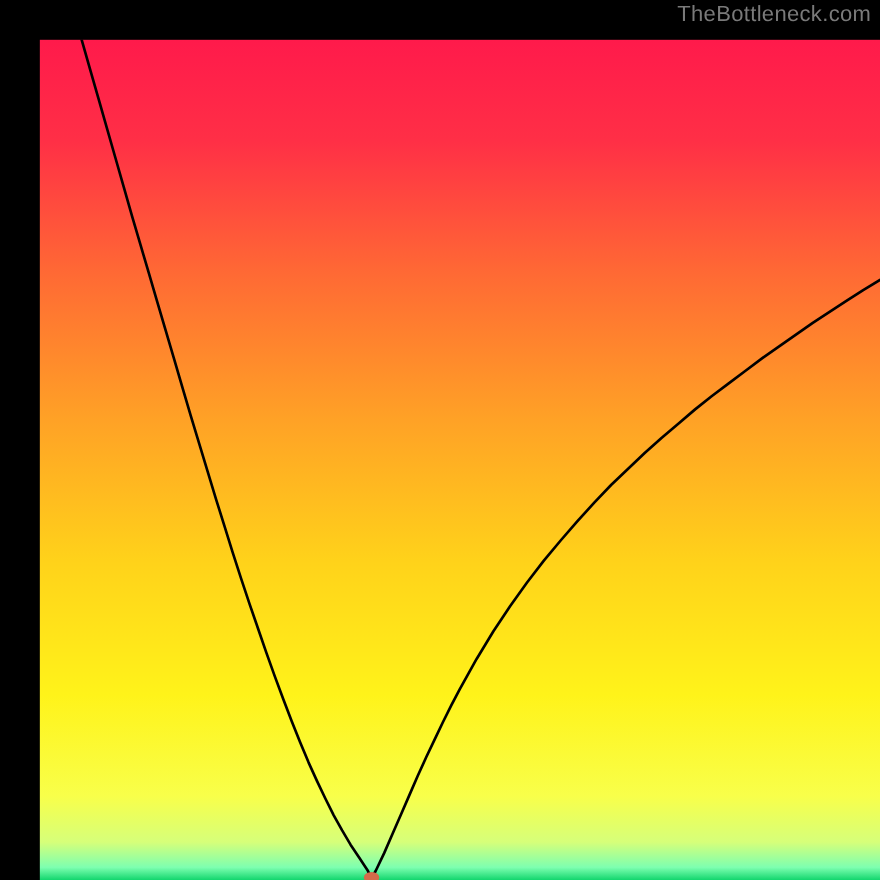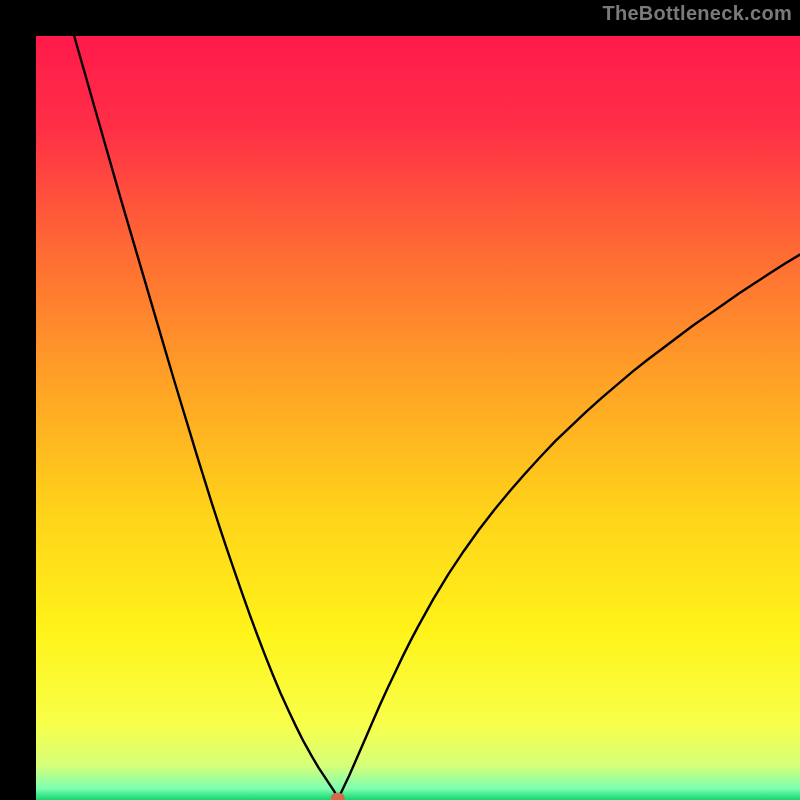--- a/index.html
+++ b/index.html
@@ -25,21 +25,21 @@
     top: 18px;
     width: 764px;
     height: 764px;
   }
   .watermark {
     position: absolute;
     top: 2px;
     right: 8px;
     color: #7a7a7a;
     font-size: 20px;
-    font-weight: 700;
+    font-weight: 400;
     letter-spacing: 0.3px;
   }
 </style>
 </head>
 <body>
 
 <div class="frame">
   <svg class="plot" viewBox="0 0 764 764" preserveAspectRatio="none">
     <defs>
       <linearGradient id="bg-grad" x1="0" y1="0" x2="0" y2="1">

